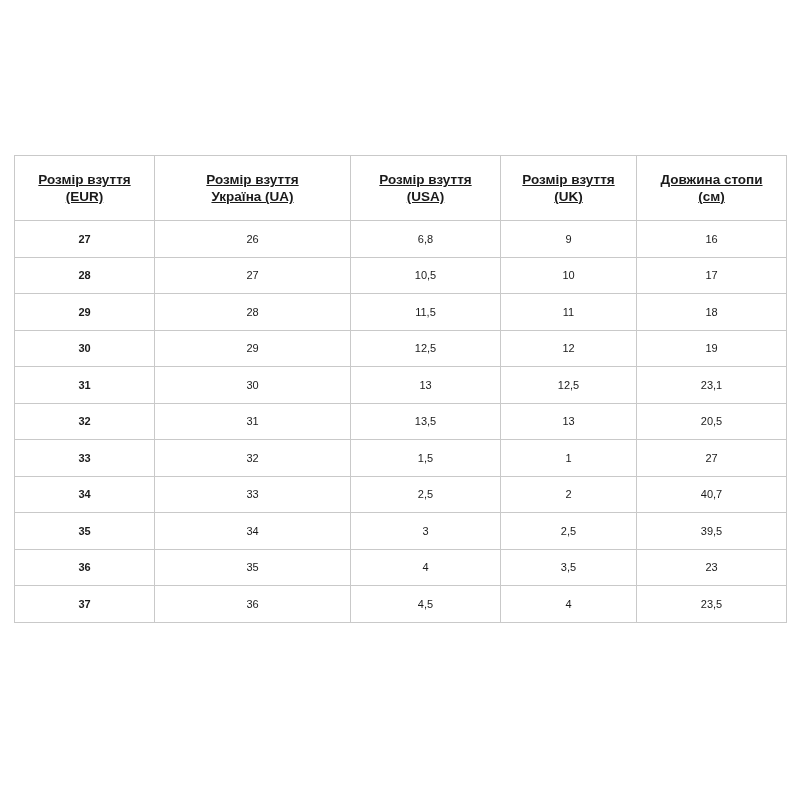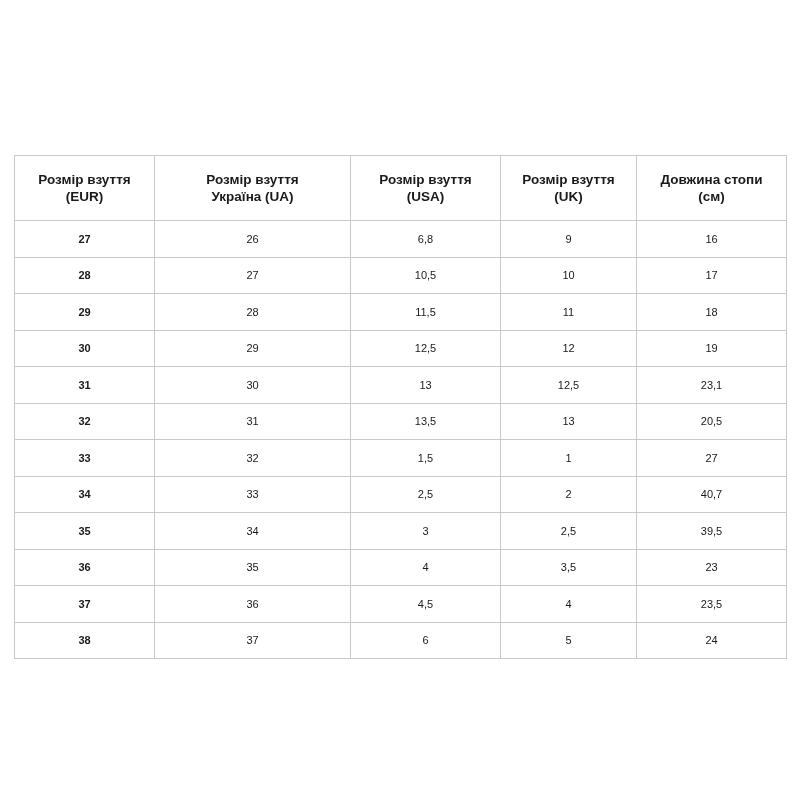--- a/index.html
+++ b/index.html
@@ -52,21 +52,21 @@
   }
   table.size-table tbody td {
     height: 35.5px;
     font-size: 11px;
     font-weight: normal;
     line-height: 16px;
   }
   table.size-table tbody td.first-col {
     font-weight: bold;
   }
-  .hdr-line { display: block; }
+  .hdr-line { display: block; text-decoration: underline; }
 </style>
 </head>
 <body>
 
 <div id="page">
   <div id="table-wrap">
     <table class="size-table">
       <colgroup>
         <col class="c0">
           <col class="c1">
@@ -169,23 +169,16 @@
           <td>3,5</td>
           <td>23</td>
         </tr>
         <tr>
           <td class="first-col">37</td>
           <td>36</td>
           <td>4,5</td>
           <td>4</td>
           <td>23,5</td>
         </tr>
-        <tr>
-          <td class="first-col">38</td>
-          <td>37</td>
-          <td>6</td>
-          <td>5</td>
-          <td>24</td>
-        </tr>
       </tbody>
     </table>
   </div>
 </div>
 
 </body></html>

